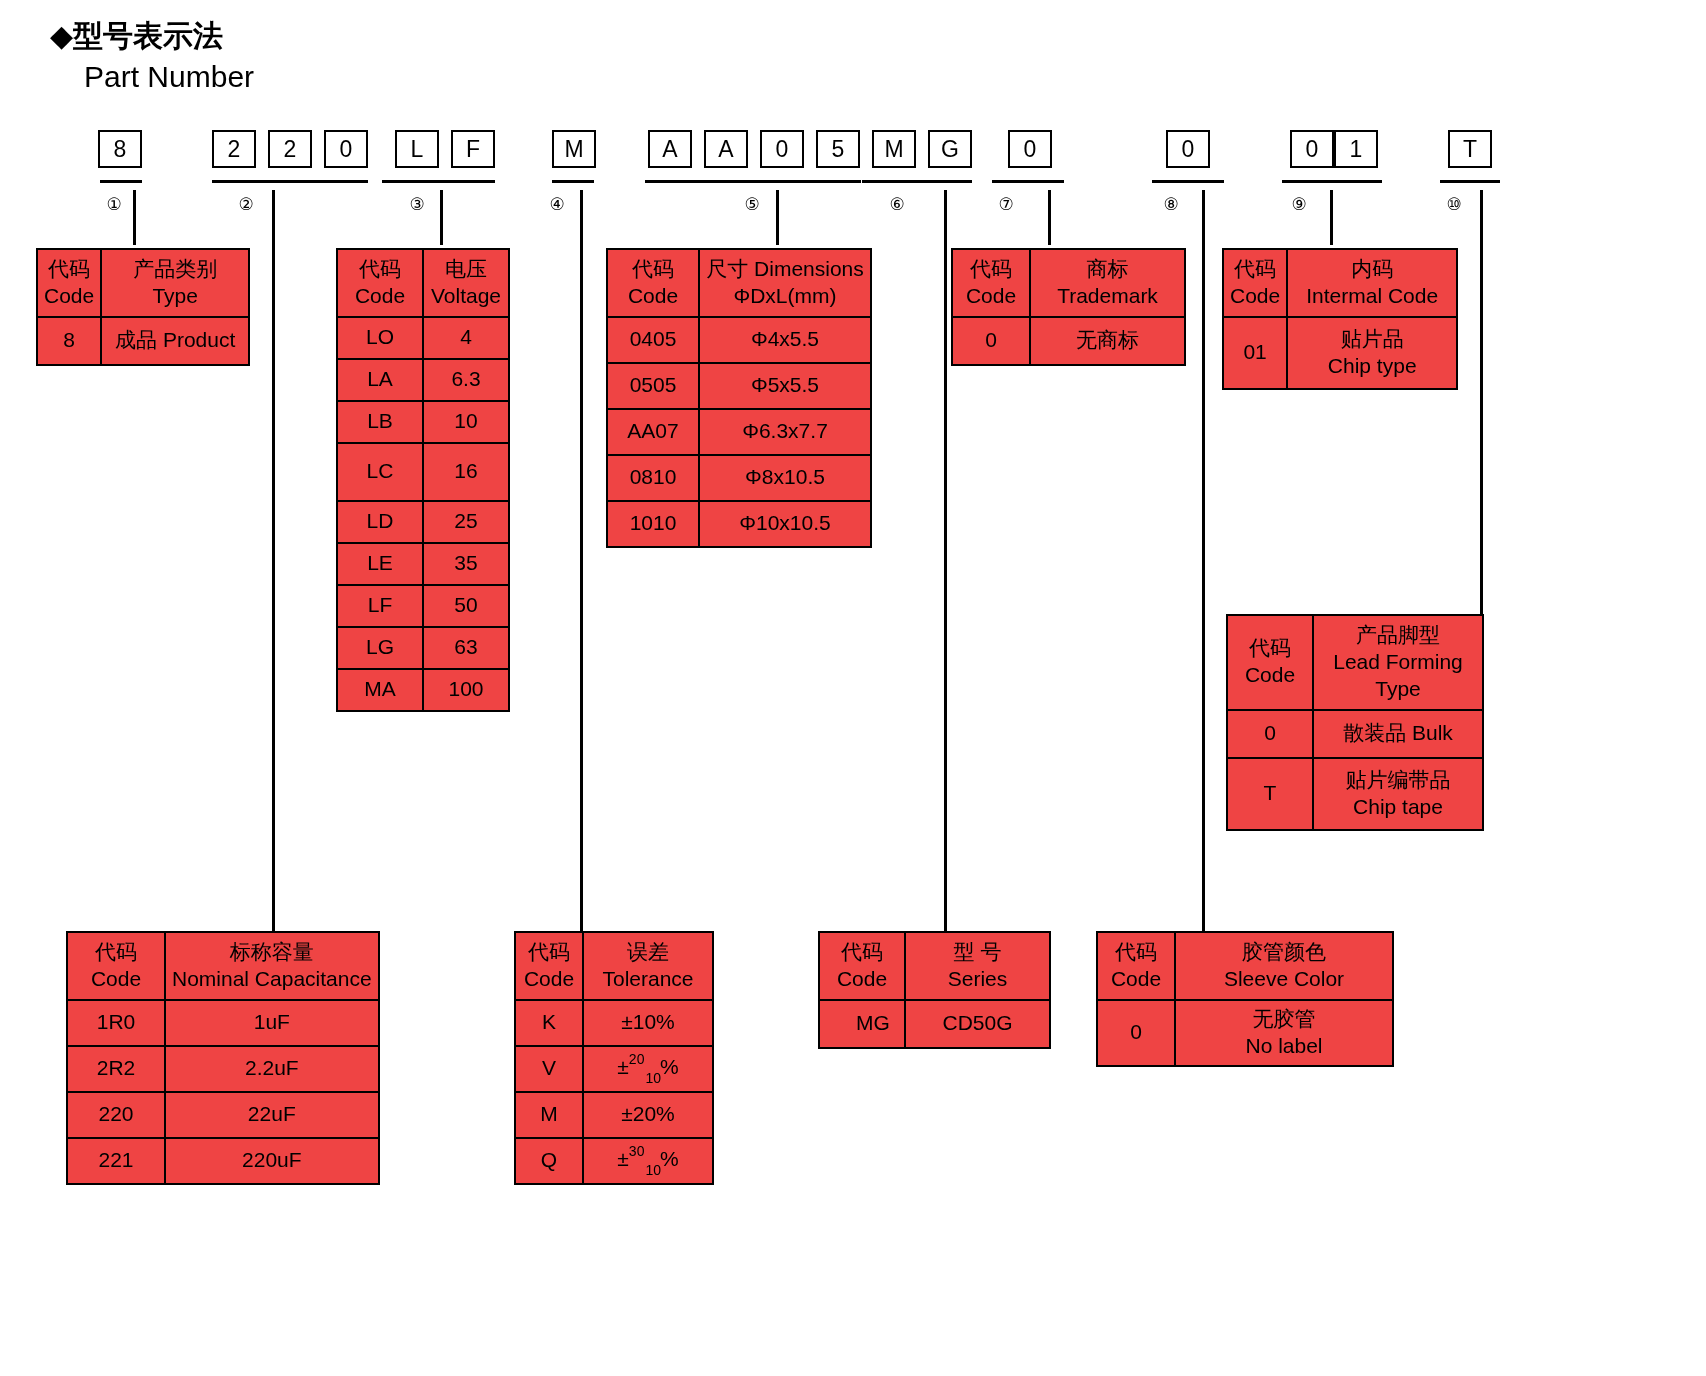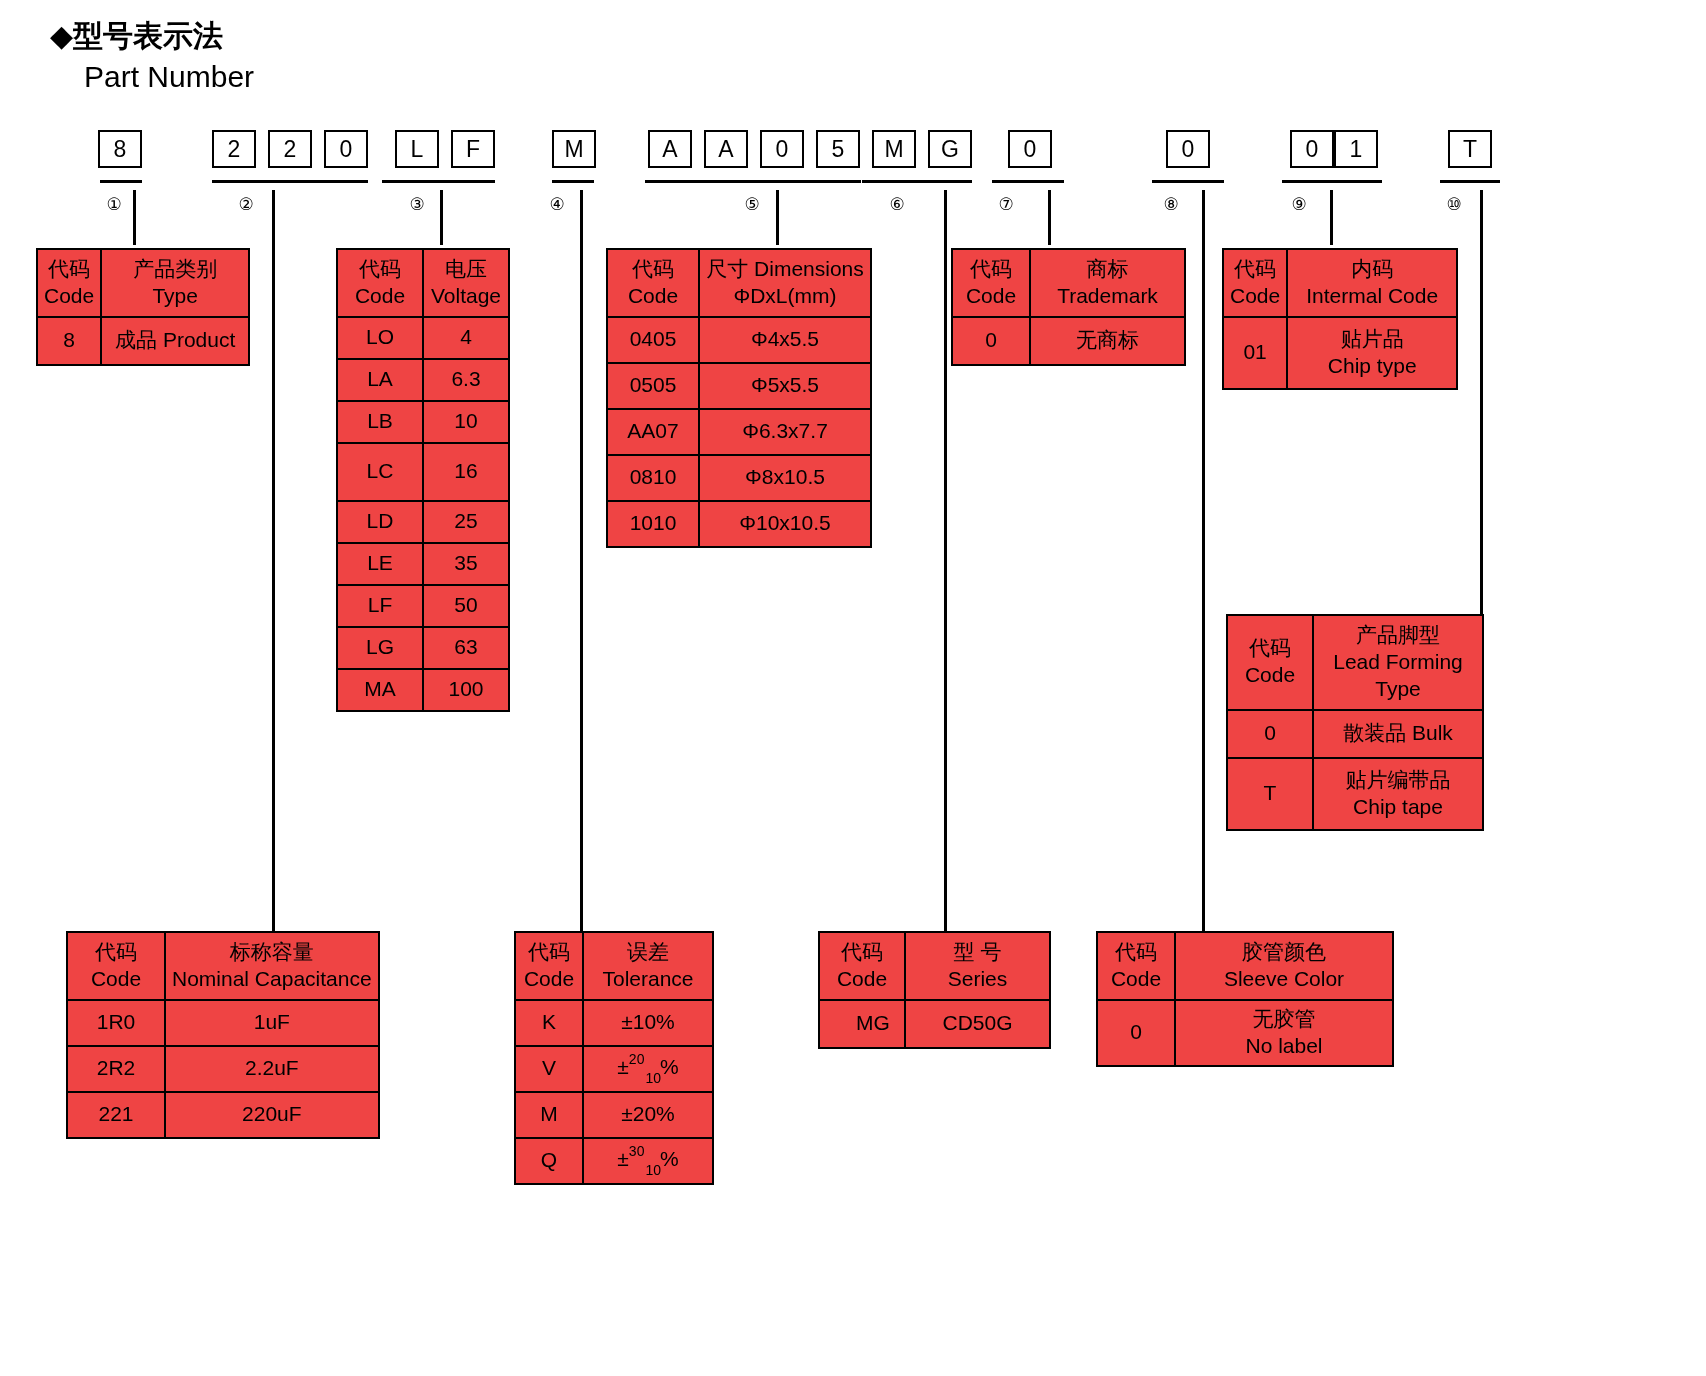--- a/index.html
+++ b/index.html
@@ -338,20 +338,24 @@
     </tr>
     <tr>
           <td style="height:46px;">1R0</td>
           <td>1uF</td>
         </tr>
     <tr>
           <td style="height:46px;">2R2</td>
           <td>2.2uF</td>
         </tr>
     <tr>
+          <td style="height:46px;">220</td>
+          <td>22uF</td>
+        </tr>
+    <tr>
           <td style="height:46px;">221</td>
           <td>220uF</td>
         </tr>
   </tbody>
     </table>
 
   <table class="t" style="left:514px; top:931px;">
     <tbody>
         <tr>
       <td class="hd" style="width:68px;">

